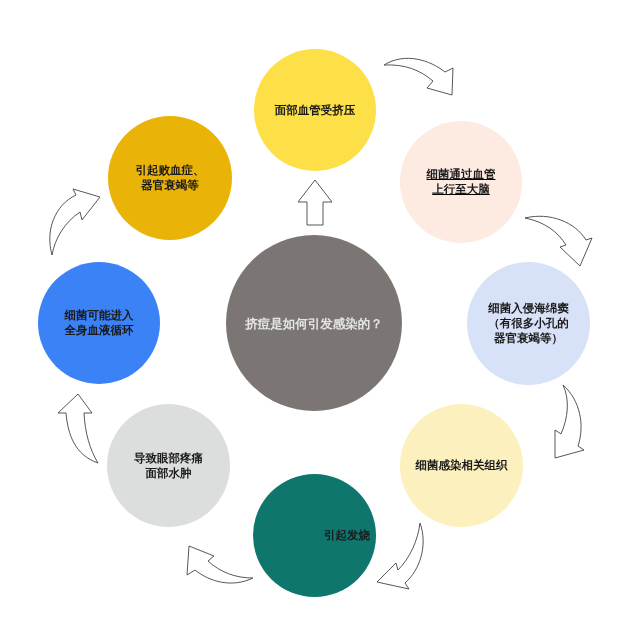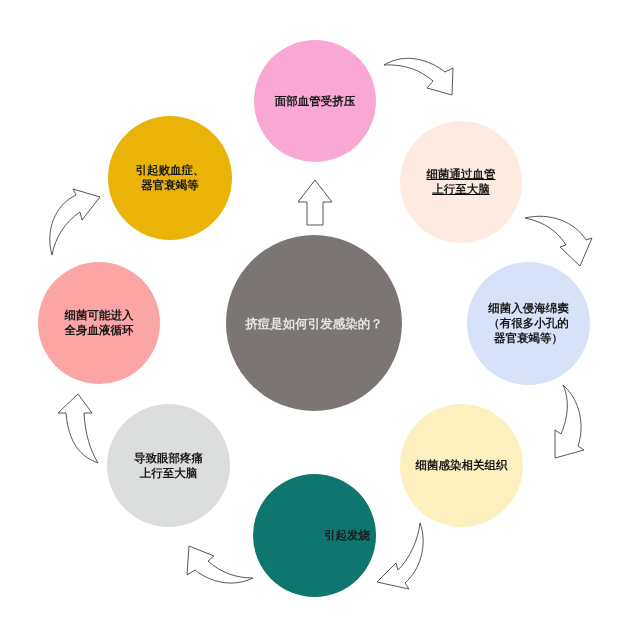--- a/index.html
+++ b/index.html
@@ -32,21 +32,21 @@
 
   <path d="M98,463 C75,455 68,435 66,413 L58,413 L78,394 L92,413 L84,413 C85,433 90,450 98,463 Z"></path>
 
   <path d="M52,255 C45,230 55,205 76,195 L73,189 L100,197 L82,220 L80,212 C65,222 55,238 52,255 Z"></path>
 </svg>
 
 <div class="node center-node" style="left:226px; top:235px; width:176px; height:176px; background:#7b7674;">
   <span class="lbl">挤痘是如何引发感染的？</span>
 </div>
 
-<div class="node" style="left:254px; top:40px; width:122px; height:122px; background:#f9a8d4;">
+<div class="node" style="left:254px; top:49px; width:122px; height:122px; background:#fde047;">
   <span class="lbl">面部血管受挤压</span>
 </div>
 
 <div class="node" style="left:400px; top:121px; width:122px; height:122px; background:#fdeae1;text-decoration:underline;">
   <span class="lbl">细菌通过血管
 上行至大脑</span>
 </div>
 
 <div class="node" style="left:467px; top:262px; width:123px; height:123px; background:#d7e1f7;">
   <span class="lbl">细菌入侵海绵窦
@@ -57,24 +57,24 @@
 <div class="node" style="left:400px; top:404px; width:123px; height:123px; background:#fdf0bf;">
   <span class="lbl">细菌感染相关组织</span>
 </div>
 
 <div class="node" style="left:253px; top:474px; width:123px; height:123px; background:#0f766e;justify-content:flex-end;">
   <span class="lbl">引起发烧</span>
 </div>
 
 <div class="node" style="left:107px; top:404px; width:123px; height:123px; background:#dcdddd;">
   <span class="lbl">导致眼部疼痛
-上行至大脑</span>
+面部水肿</span>
 </div>
 
-<div class="node" style="left:38px; top:262px; width:122px; height:122px; background:#fca5a5;">
+<div class="node" style="left:38px; top:262px; width:122px; height:122px; background:#3b82f6;">
   <span class="lbl">细菌可能进入
 全身血液循环</span>
 </div>
 
 <div class="node" style="left:108px; top:116px; width:124px; height:124px; background:#eab308;">
   <span class="lbl">引起败血症、
 器官衰竭等</span>
 </div>
 
 </body></html>

